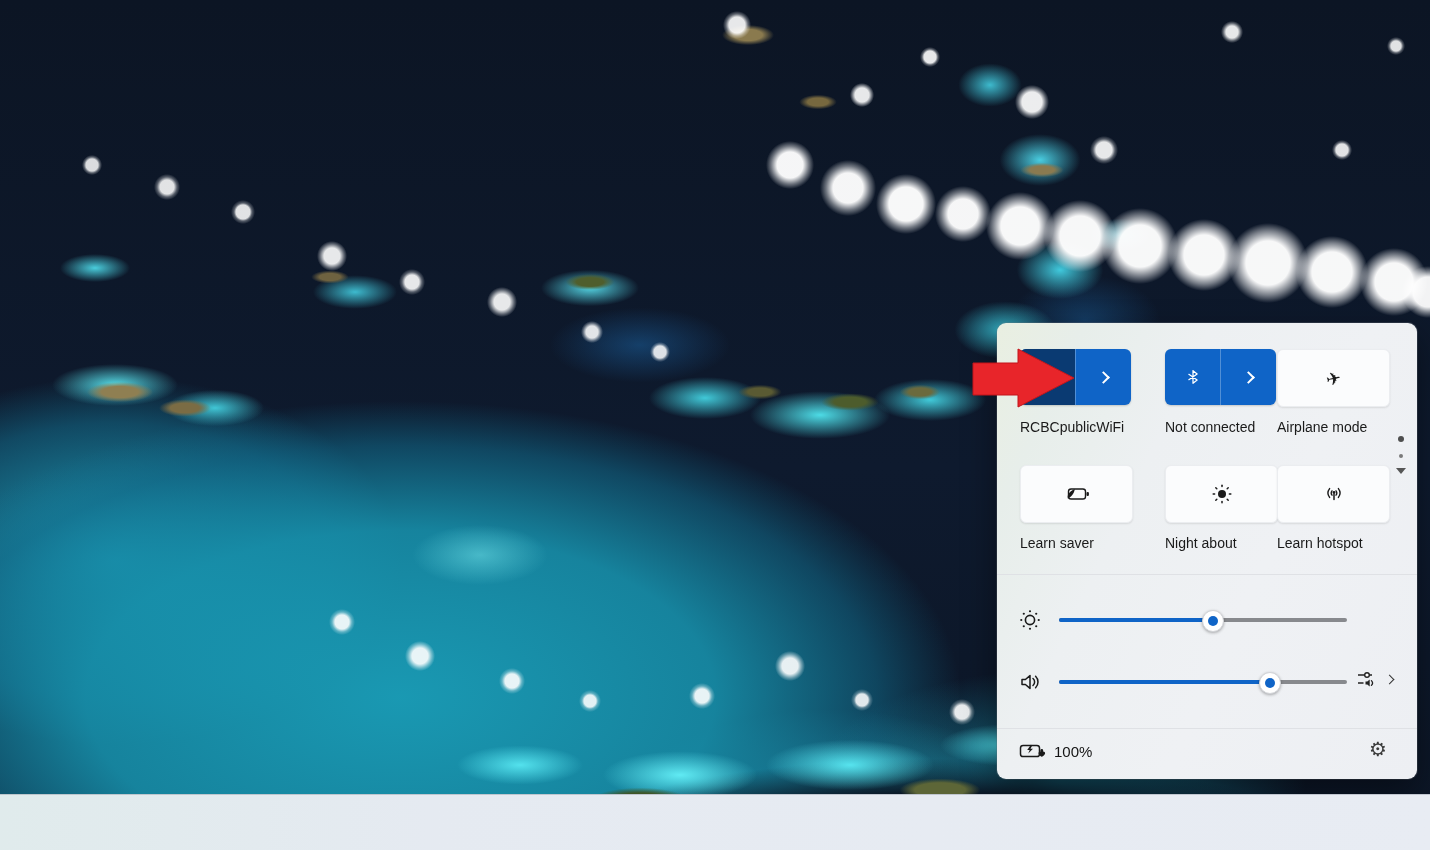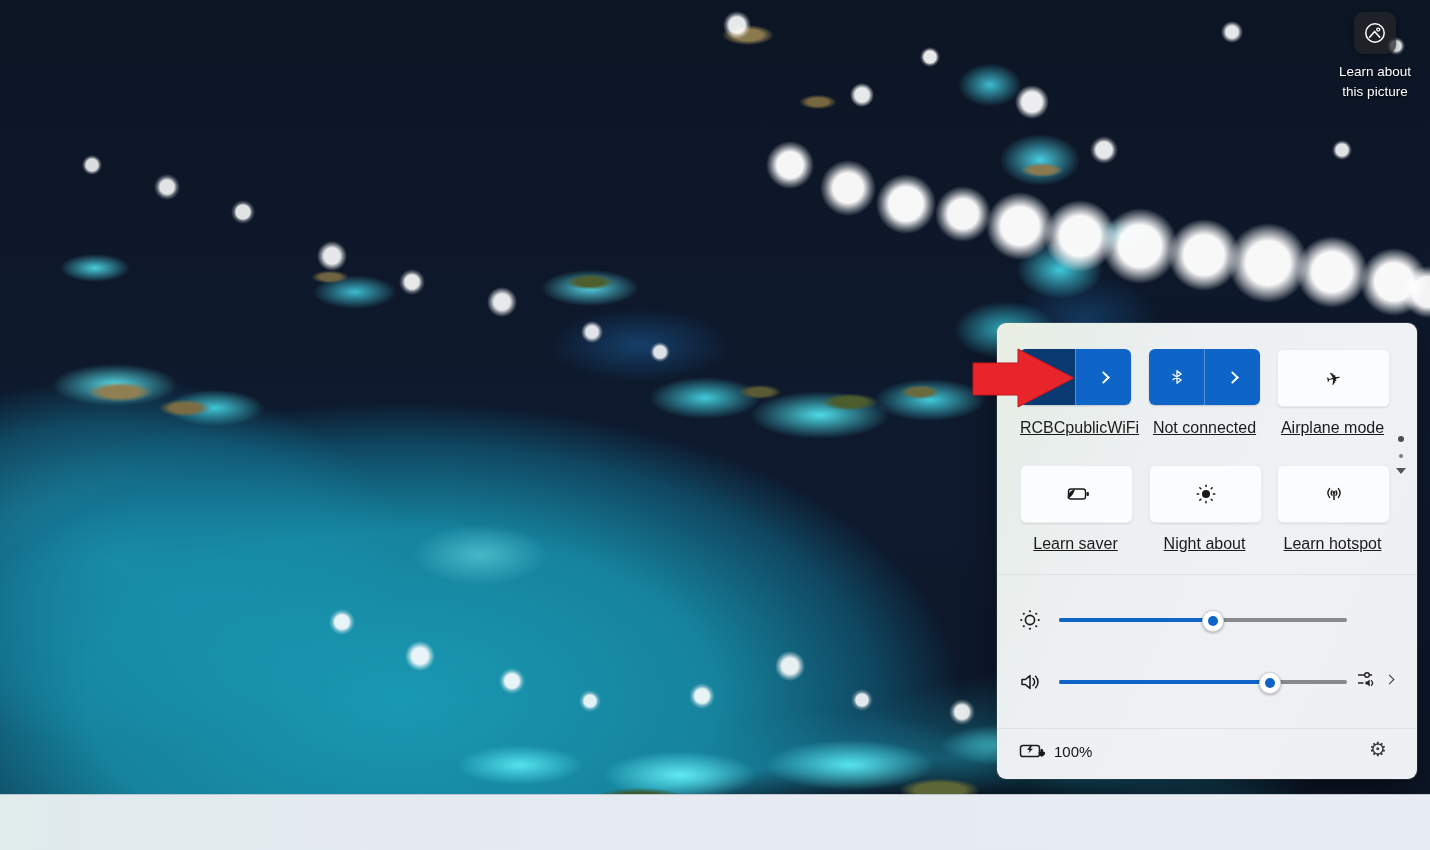--- a/index.html
+++ b/index.html
@@ -106,22 +106,22 @@
       background:linear-gradient(115deg,#e9efe1 0%,#e7eeea 14%,#edf0f2 34%,#eff1f4 60%,#edeff3 100%);
       box-shadow:0 14px 34px rgba(0,0,0,.42), 0 0 0 1px rgba(120,125,135,.28);}
   .tile{position:absolute;width:111px;height:56px;border-radius:6px;cursor:pointer;}
   .tile.white{background:#fbfcfd;border:1px solid #ebedf0;box-shadow:0 1px 2px rgba(0,0,0,.1);
               display:flex;align-items:center;justify-content:center;}
   .tile.split{display:flex;overflow:hidden;background:var(--accent);box-shadow:0 1px 2px rgba(0,0,0,.18);}
   .seg{flex:1;display:flex;align-items:center;justify-content:center;}
   .seg.expand{border-left:1px solid rgba(255,255,255,.28);}
   .chev{display:inline-block;width:7px;height:7px;border-top:2px solid #fff;border-right:2px solid #fff;
         transform:rotate(45deg);}
-  .tlabel{position:absolute;width:111px;text-align:center;font-size:16px;color:#1a1a1a;text-decoration:underline;}
-  .c0{left:23px}.c1{left:152px}.c2{left:280px}
+  .tlabel{position:absolute;width:111px;text-align:left;font-size:14px;color:#1a1a1a;}
+  .c0{left:23px}.c1{left:168px}.c2{left:280px}
   .r0{top:26px}.r1{top:142px}
   .lr0{top:96px}.lr1{top:212px}
   .pg{position:absolute;left:398px;width:12px;display:flex;justify-content:center;cursor:pointer;}
   .pgdot1{top:113px}.pgdot2{top:131px}.pgtri{top:145px}
   .dotA{width:6px;height:6px;border-radius:50%;background:#4e4e4e;}
   .dotB{width:4px;height:4px;border-radius:50%;background:#7a7a7a;}
   .tri{width:0;height:0;border-left:5px solid transparent;border-right:5px solid transparent;border-top:6px solid #565656;}
   .qs-div{position:absolute;left:0;width:100%;height:1px;background:#dfe1e5;}
   .sl-icon{position:absolute;left:20px;width:26px;height:26px;display:flex;align-items:center;justify-content:center;}
   .track{position:absolute;left:62px;width:288px;height:4px;border-radius:2px;background:#87898d;cursor:pointer;}
@@ -146,33 +146,20 @@
 </style>
 </head>
 <body>
 
 <div class="screen">
 
   <div class="wp wp-base"></div>
   <div class="wp wp-detail"></div>
   <div class="wp wp-clouds"></div>
 
-  <div class="learn">
-    <div class="learn-ic">
-      <svg width="24" height="24" viewBox="0 0 24 24">
-        <circle cx="12" cy="12" r="9.2" fill="none" stroke="#fff" stroke-width="1.5"></circle>
-        <circle cx="15.2" cy="8.6" r="1.5" fill="none" stroke="#fff" stroke-width="1.3"></circle>
-        <path d="M6.6 16.2 L11.6 10.4 L16.8 16.2" fill="none" stroke="#fff" stroke-width="1.5" stroke-linecap="round" stroke-linejoin="round"></path>
-      </svg>
-    </div>
-    <div class="learn-tx">
-      <div>Learn about</div>
-      <div>this picture</div>
-    </div>
-  </div>
 
   <div class="qs">
 
     <div class="tile split c0 r0">
       <div class="seg" id="wifi-seg-dark" style="background: rgb(10, 58, 114);"></div>
       <div class="seg expand">
         <i class="chev"></i>
       </div>
     </div>
     <div class="tile split c1 r0">

